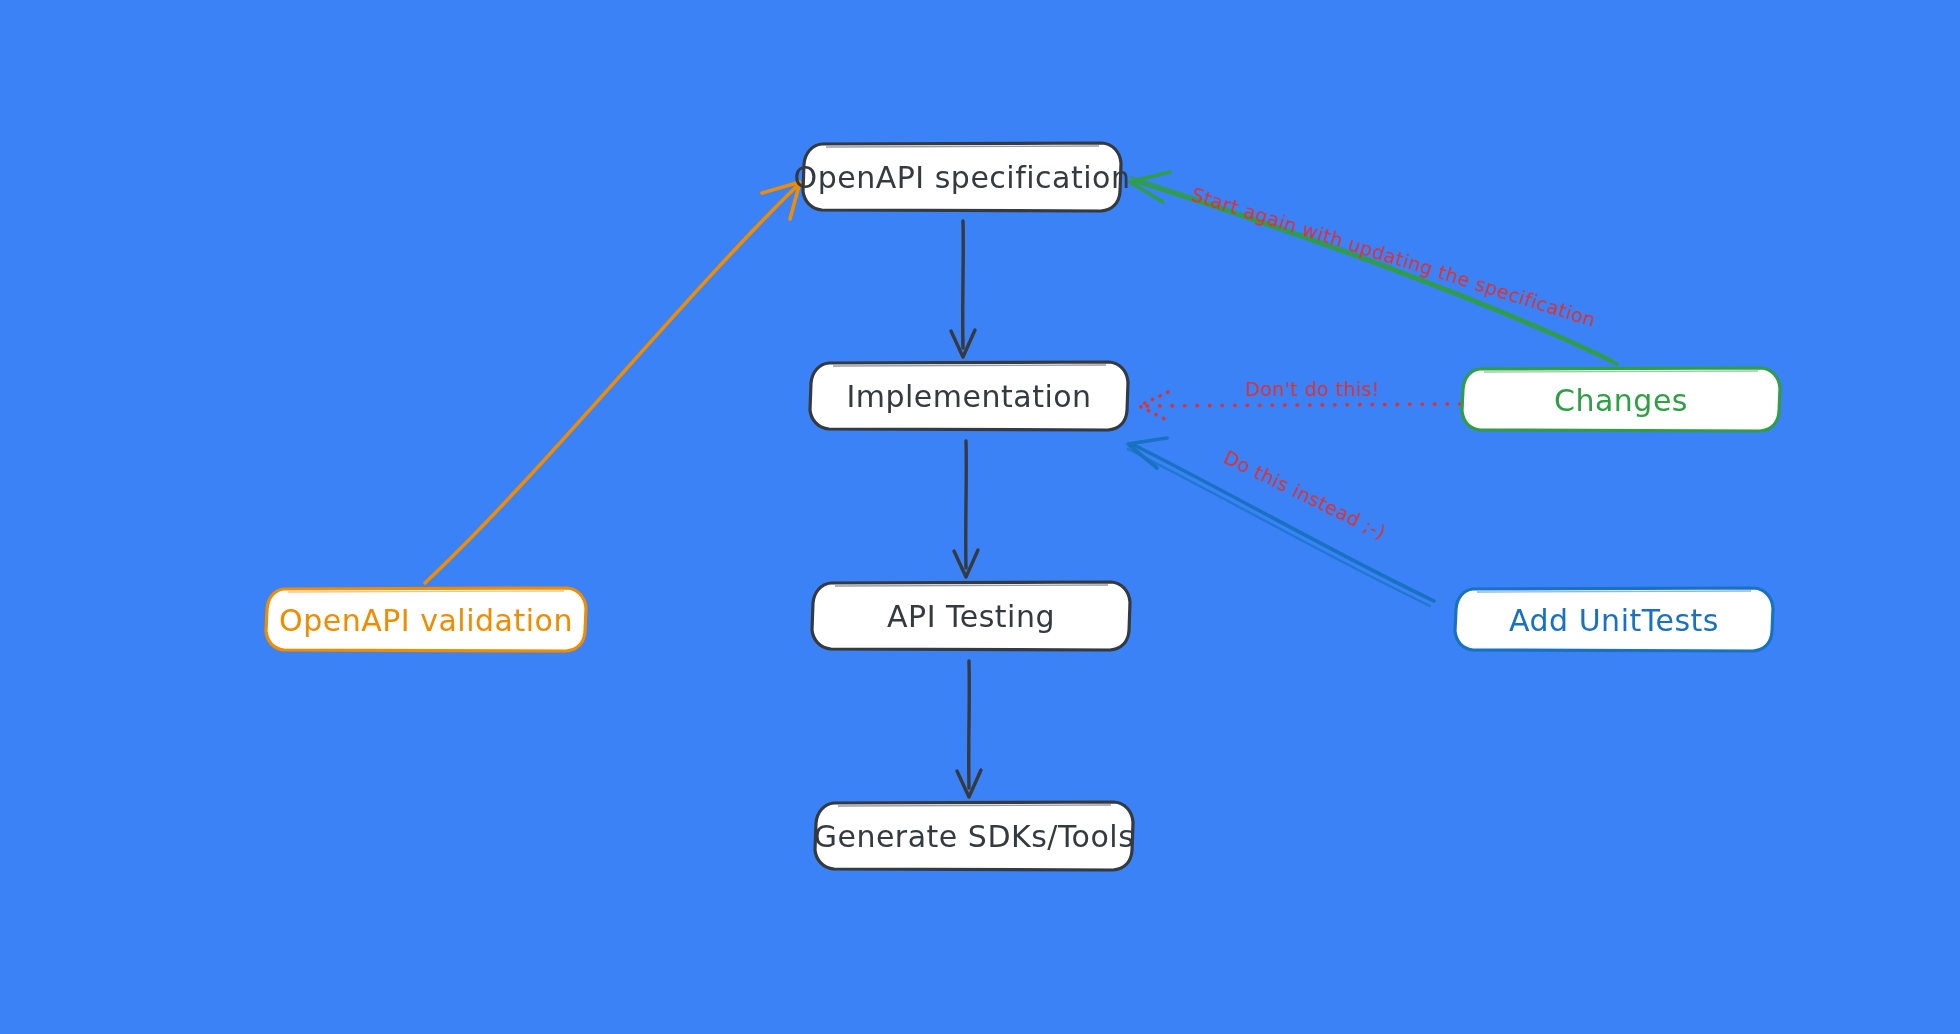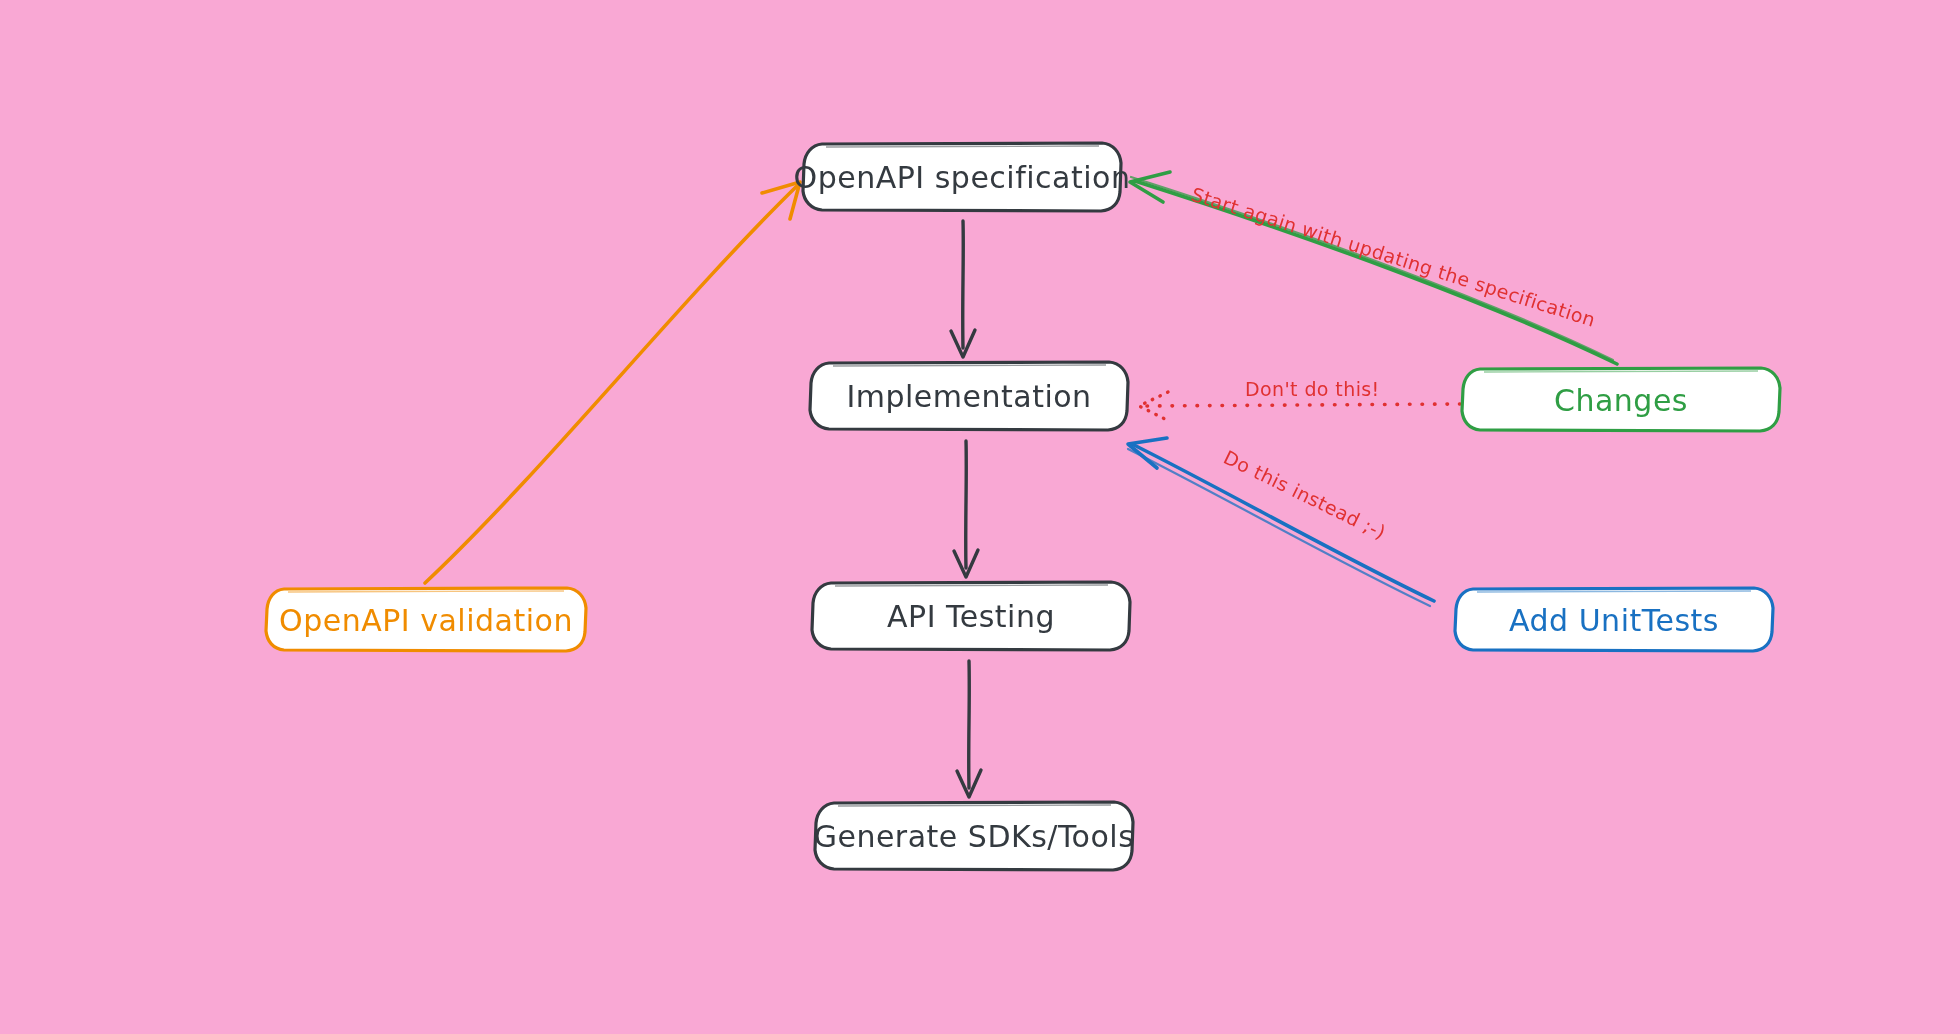--- a/index.html
+++ b/index.html
@@ -10,21 +10,21 @@
   body {
     width: 1960px;
     height: 1034px;
     overflow: hidden;
     font-family: "DejaVu Sans", sans-serif;
   }
   #canvas {
     position: relative;
     width: 1960px;
     height: 1034px;
-    background: #f9a8d4;
+    background: #3b82f6;
   }
   svg.diagram {
     position: absolute;
     left: 0;
     top: 0;
     width: 1960px;
     height: 1034px;
   }
   .node-label {
     font-family: "DejaVu Sans", sans-serif;

